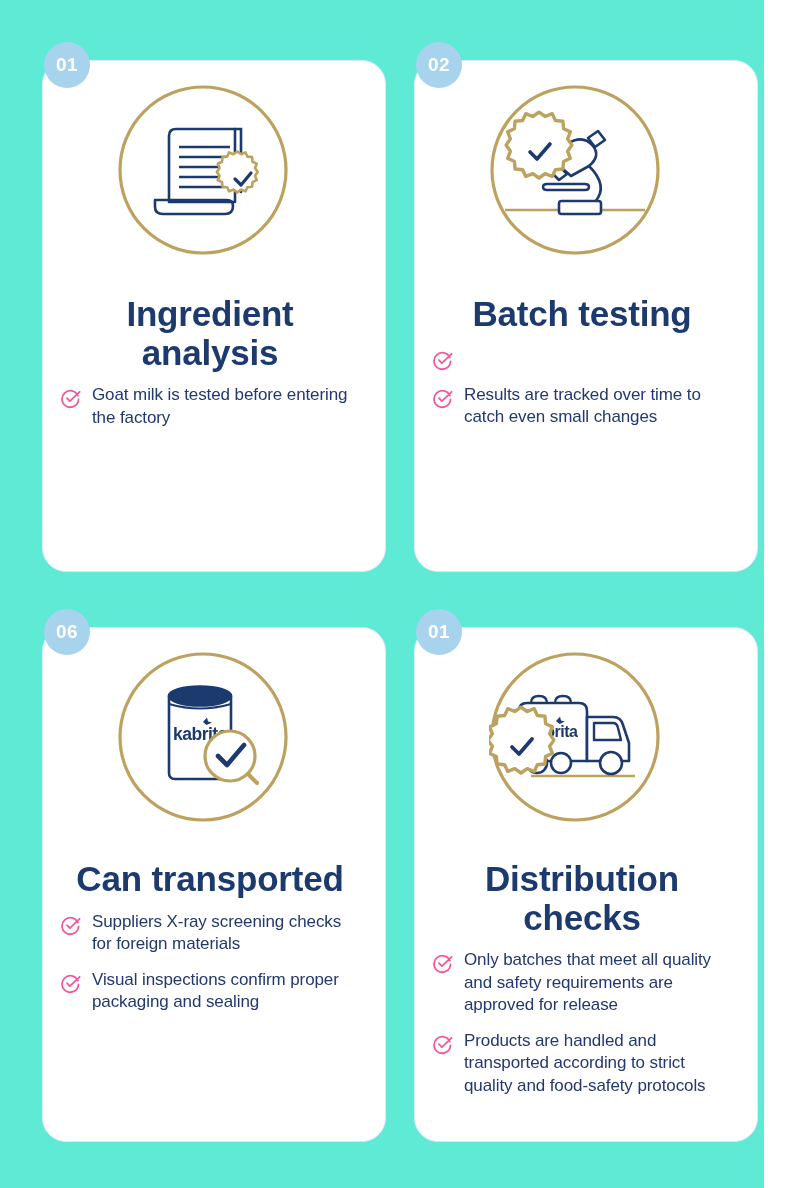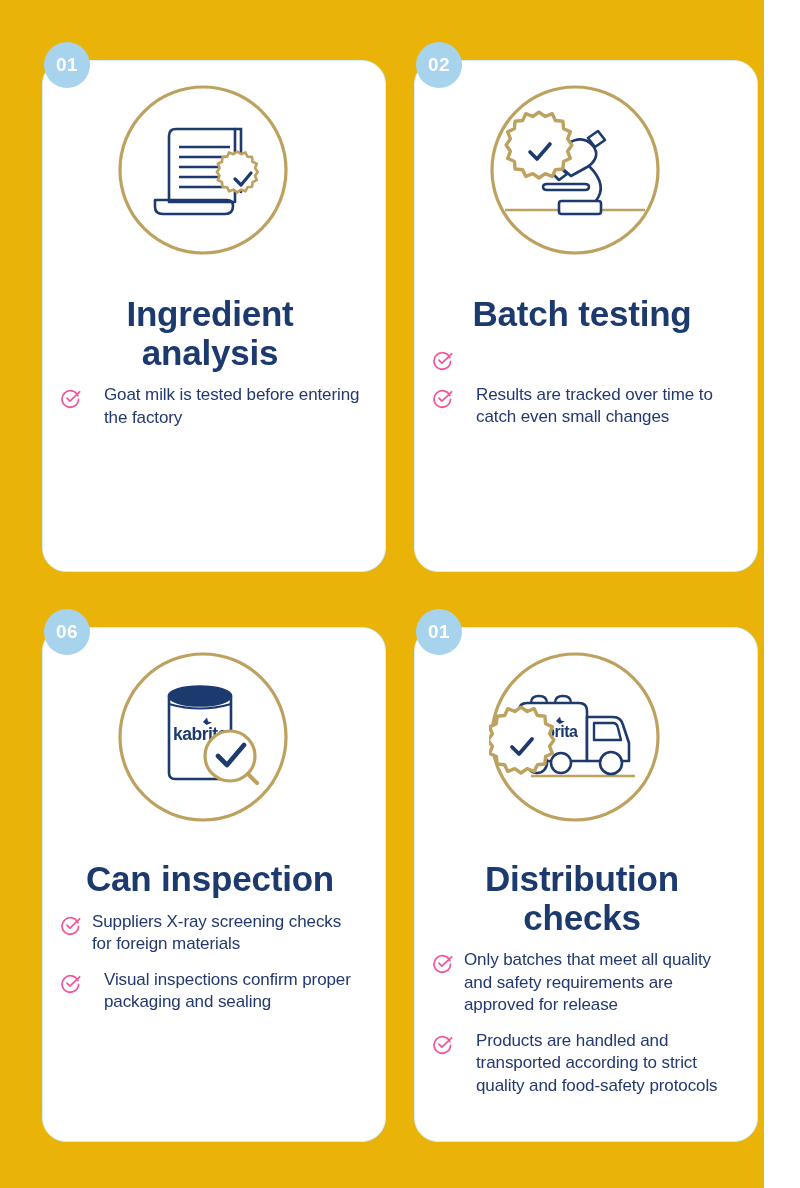--- a/index.html
+++ b/index.html
@@ -12,21 +12,21 @@
     height: 1188px;
     font-family: "Liberation Sans", sans-serif;
     -webkit-font-smoothing: antialiased;
     overflow: hidden;
   }
 
   .board {
     position: relative;
     width: 764px;
     height: 1188px;
-    background: #eab308;
+    background: #5eead4;
   }
 
   
   .card {
     position: absolute;
     box-sizing: border-box;
     background: #ffffff;
     border: 1.4px solid #d6ecf8;
     border-radius: 24px;
   }
@@ -92,21 +92,21 @@
   .bullets {
     list-style: none;
     margin: 0;
     padding: 0;
   }
   .bullet {
     display: flex;
     align-items: flex-start;
     margin-bottom: 13px;
   }
-  .bullet:last-child { margin-bottom: 0; gap: 12px; }
+  .bullet:last-child { margin-bottom: 0; }
 
   .check-icon {
     flex: 0 0 auto;
     width: 22px;
     height: 22px;
     margin-right: 10px;
     margin-top: 3px;
   }
   .check-icon svg { display: block; width: 22px; height: 22px; }
 
@@ -232,21 +232,21 @@
       <text x="83" y="89" text-anchor="middle" font-family="'Liberation Sans', sans-serif" font-size="17.5" font-weight="bold" fill="#1c3a6e" letter-spacing="-0.5">kabrita</text>
       <path d="M86 71 l4 -4.4 l1 4 l4 1 l-5.5 2.4 Z" fill="#1c3a6e"></path>
 
       <circle cx="113" cy="105" r="25" fill="#ffffff" stroke="#bda15f" stroke-width="3.2"></circle>
       <line x1="131" y1="123" x2="140" y2="132" stroke="#bda15f" stroke-width="4" stroke-linecap="round"></line>
       <polyline points="101,105 110,114 127,94" fill="none" stroke="#1c3a6e" stroke-width="4.6" stroke-linecap="round" stroke-linejoin="round"></polyline>
     </svg>
   </div>
 
   <div class="content cont-3">
-    <h2 class="card-title">Can inspection</h2>
+    <h2 class="card-title">Can transported</h2>
     <ul class="bullets">
       <li class="bullet">
         <span class="check-icon">
           <svg viewBox="0 0 24 24" xmlns="http://www.w3.org/2000/svg">
             <path d="M19.5 9.5 A9 9 0 1 0 20.2 13.6" fill="none" stroke="#f2569c" stroke-width="1.9" stroke-linecap="round"></path>
             <polyline points="7.6,12.1 10.8,15.4 21.4,5.2" fill="none" stroke="#f2569c" stroke-width="1.9" stroke-linecap="round" stroke-linejoin="round"></polyline>
           </svg>
         </span>
         <span class="bullet-text">Suppliers X-ray screening checks for foreign materials</span>
       </li>

